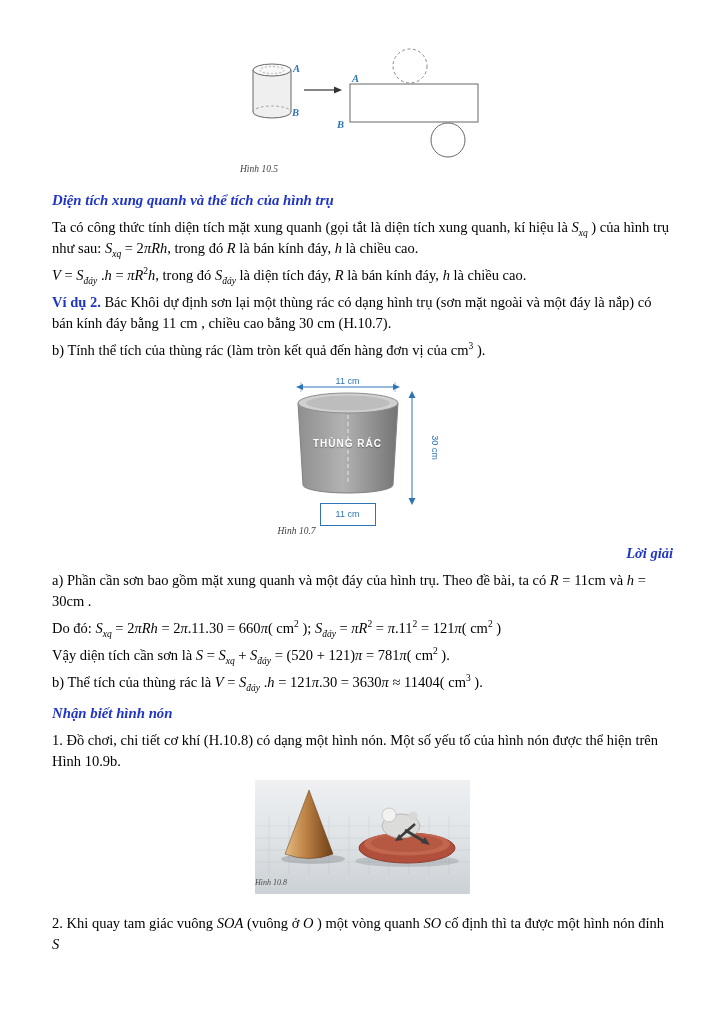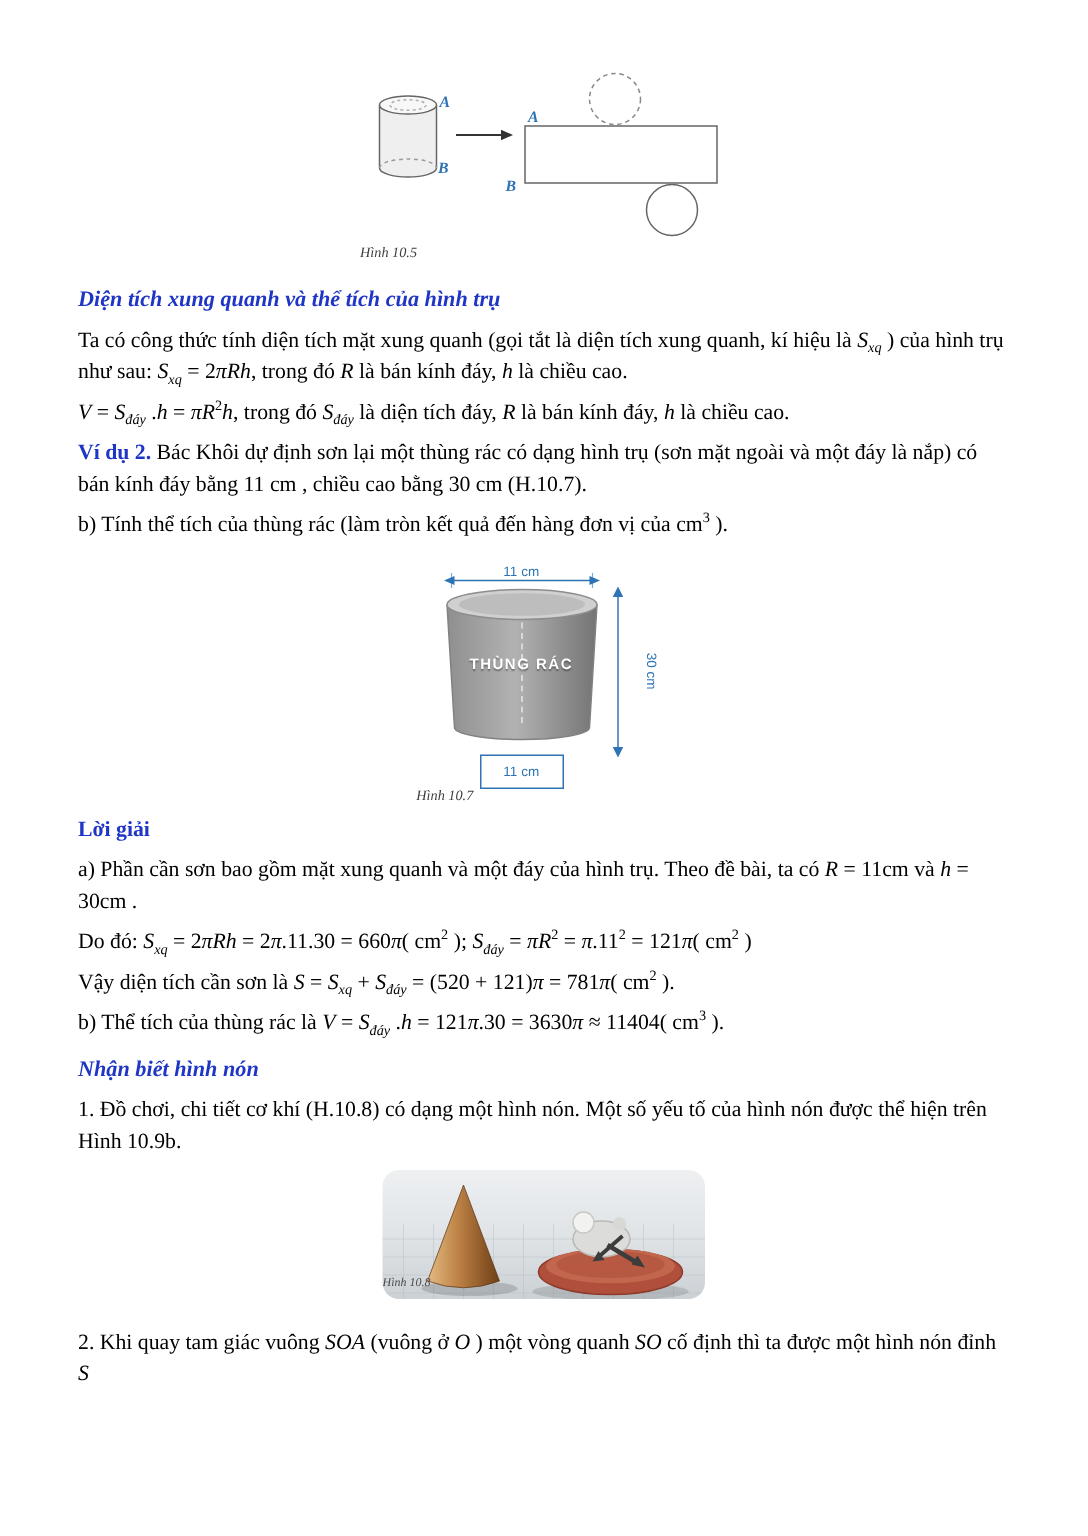--- a/index.html
+++ b/index.html
@@ -12,21 +12,21 @@
   .content { padding:0 52px; }
 
   .para { margin:6px 0; }
   .m { font-style:italic; }
   .lead { color:var(--accent-blue); font-weight:bold; }
   sub { font-size:9.5px; font-style:italic; line-height:0;text-align:right; }
   sup { font-size:9.5px; line-height:0; }
 
   .h-italic { color:var(--accent-blue); font-weight:bold; font-style:italic; font-size:14.8px; margin:10px 0 4px 0; }
   .h-sec2   { color:var(--accent-blue); font-weight:bold; font-size:15.5px; margin:10px 0 2px 0; }
-  .loi-giai { color:var(--accent-blue); font-weight:bold; text-align:left; margin:6px 0; }
+  .loi-giai { color:var(--accent-blue); font-weight:bold; font-style:italic; text-align:right; margin:6px 0; }
 
   figure { position:relative; }
   .fig-cap { font-size:9.5px; font-weight:normal; font-style:italic; color:#3d3d3d; display:block; }
 
   
   .fig105 { width:245px; margin:44px auto 0 auto; }
   .fig105 .canvas { position:relative; width:245px; height:115px; }
   .pt-label { position:absolute; font-size:10.5px; font-weight:bold; font-style:italic; color:var(--figure-blue); }
 
   
@@ -37,21 +37,21 @@
   .dim-bottom { left:42px; top:132px; width:56px; text-align:center; border:1px solid var(--figure-blue); padding:0 2px; background:#fff; }
   .bin-label { position:absolute; left:16px; top:62px; width:108px; text-align:center; color:#fff;
                font-family:"Liberation Sans", sans-serif; font-weight:bold; font-size:10px; letter-spacing:1px;
                text-shadow:0 1px 1px rgba(0,0,0,.35); }
   .fig107 .fig-cap { position:absolute; left:0; top:150px; width:140px; }
   .dim-stroke { stroke:var(--figure-blue); }
   .dim-fill { fill:var(--figure-blue); }
   .abs { position:absolute; }
 
   
-  .fig108 { width:215px; height:86px; margin:8px auto 0 auto; border-radius:11px; overflow:hidden;
+  .fig108 { width:215px; height:114px; margin:8px auto 0 auto; border-radius:1px; overflow:hidden;
             background:linear-gradient(180deg,#eef0f2 0%, #e0e4e7 50%, #ccd1d5 100%); }
   .fig108 .fig-cap { position:absolute; left:0; bottom:1px; width:100%; color:#4a4a4a; font-size:8px; }
 </style>
 </head>
 <body>
 
 <div class="page">
   <div class="content">
 
     <figure class="fig105">

